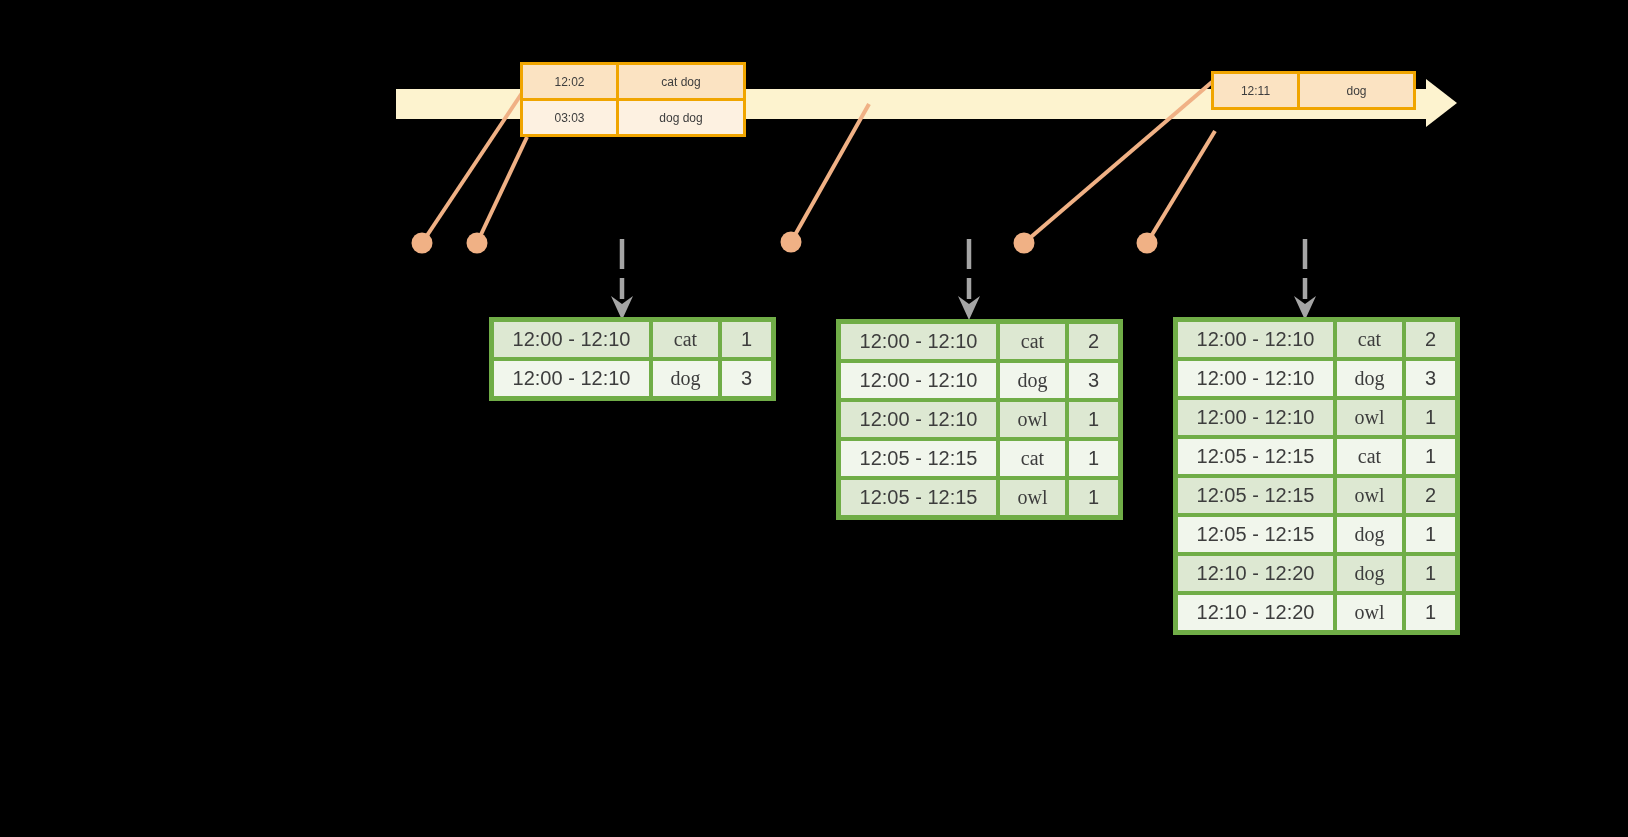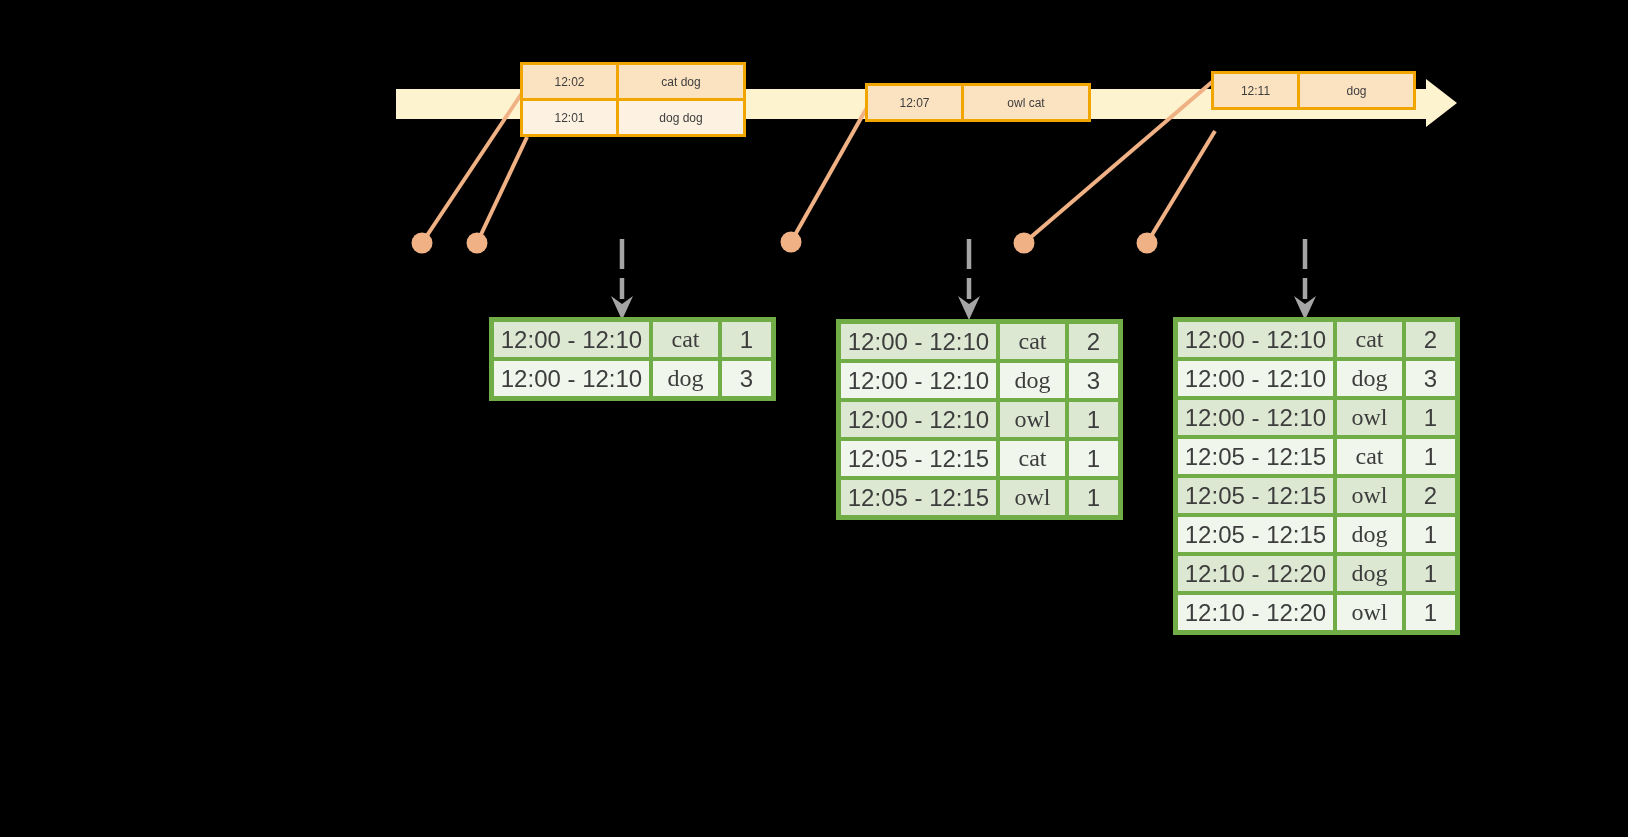--- a/index.html
+++ b/index.html
@@ -35,21 +35,21 @@
   .et-wide td:nth-child(2){width:116px;}
   .et-narrow td:nth-child(1){width:75px;}
   .et-narrow td:nth-child(2){width:105px;}
 
   
   table.result-table{
     position:absolute;
     border-collapse:collapse;
     table-layout:fixed;
     z-index:2;
-    font-size:24px;
+    font-size:20px;
     color:#3d3d3d;
   }
   table.result-table td{
     border:4px solid #70ad47;
     height:35px;
     text-align:center;
     vertical-align:middle;
     padding:0 2px;
     white-space:nowrap;
   }
@@ -102,34 +102,26 @@
     </g>
   </svg>
 
   <table class="event-table et-wide" style="left:520px;top:62px;">
     <tbody>
       <tr>
         <td>12:02</td>
         <td>cat dog</td>
       </tr>
       <tr>
-        <td>12:01</td>
+        <td>03:03</td>
         <td>dog dog</td>
       </tr>
     </tbody>
   </table>
 
-  <table class="event-table et-wide" style="left:865px;top:83px;">
-    <tbody>
-      <tr>
-        <td>12:07</td>
-        <td>owl cat</td>
-      </tr>
-    </tbody>
-  </table>
 
   <table class="event-table et-narrow" style="left:1211px;top:71px;">
     <tbody>
       <tr>
         <td>12:11</td>
         <td>dog</td>
       </tr>
     </tbody>
   </table>
 

